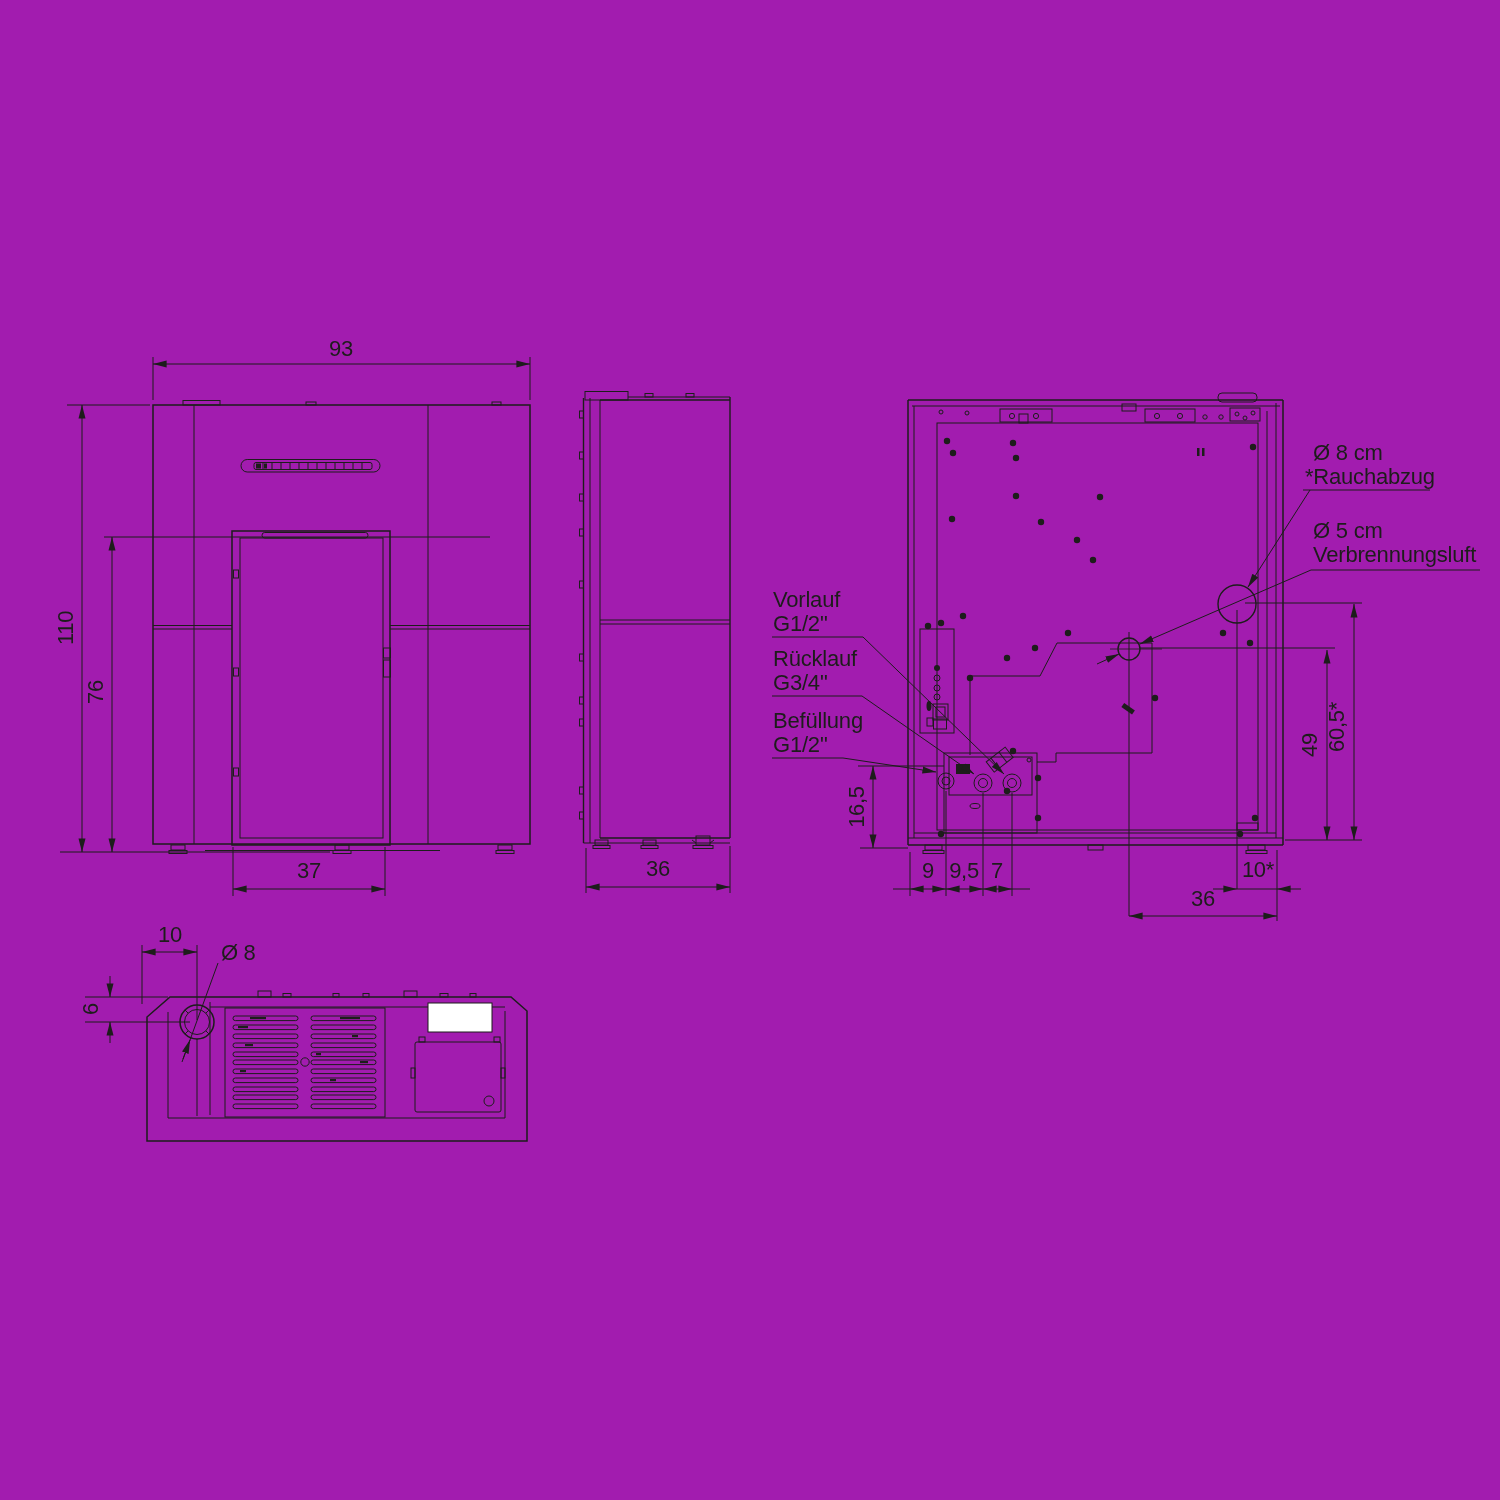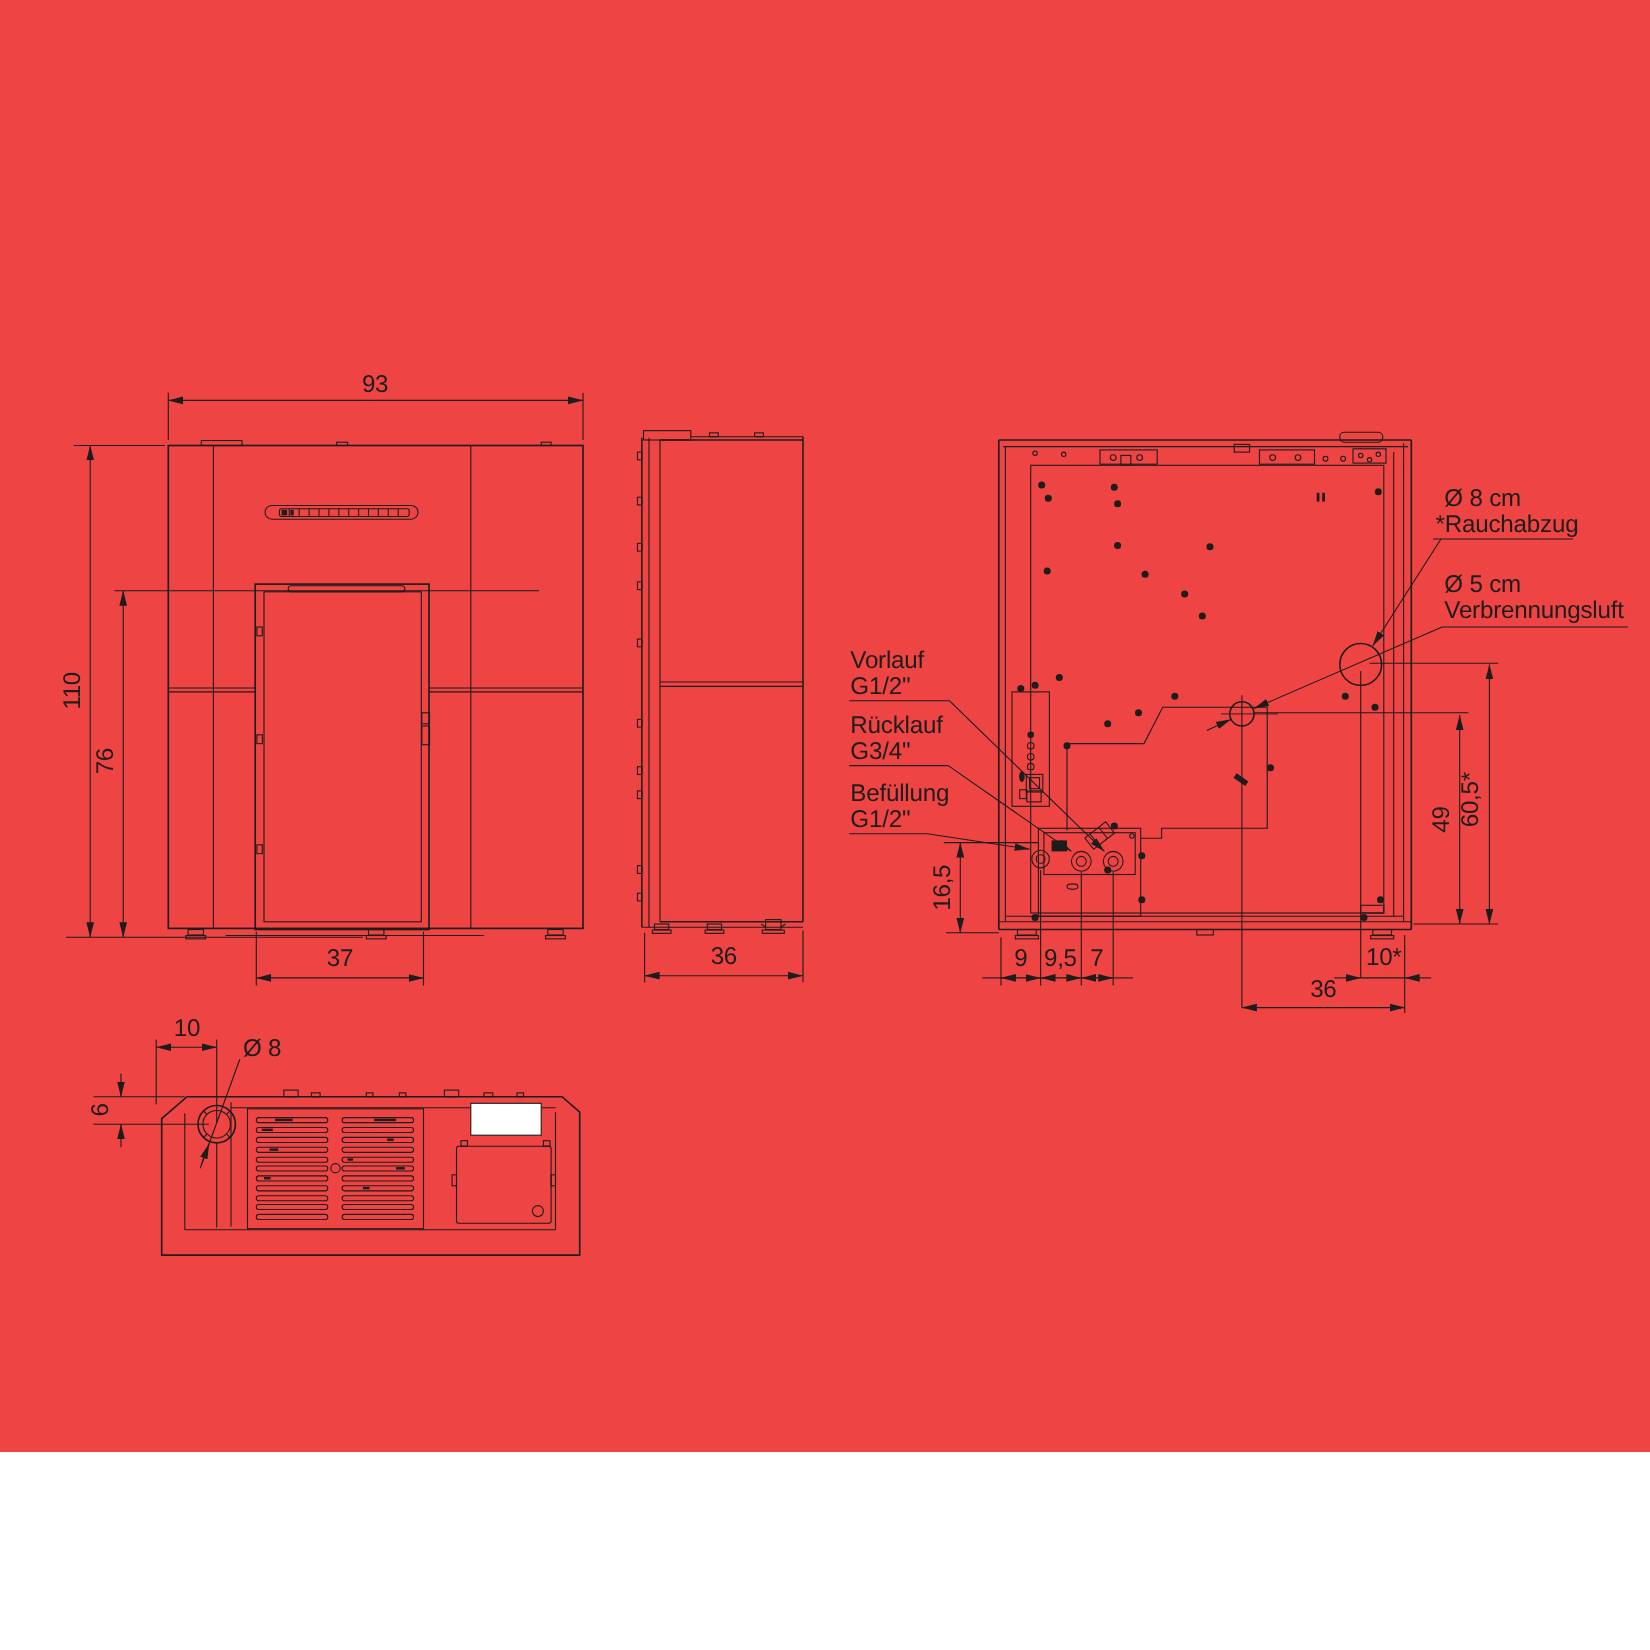--- a/index.html
+++ b/index.html
@@ -1,16 +1,16 @@
 <!DOCTYPE html>
 <html><head>
 <meta charset="utf-8">
 <style>
   html,body{margin:0;padding:0;background:#fff;}
-  .canvas{position:relative;width:1500px;height:1320px;background:#ef4444;overflow:hidden;}
+  .canvas{position:relative;width:1500px;height:1500px;background:#a21caf;overflow:hidden;}
   svg{position:absolute;left:0;top:0;}
   text{font-family:"Liberation Sans","DejaVu Sans",sans-serif;fill:#1d1d1b;}
   .dim{font-size:22px;letter-spacing:-0.3px;}
   .callout{font-size:22px;letter-spacing:-0.2px;}
   line,path,rect,circle,ellipse{vector-effect:none;}
 </style>
 </head>
 <body>
 
 <div class="canvas">

